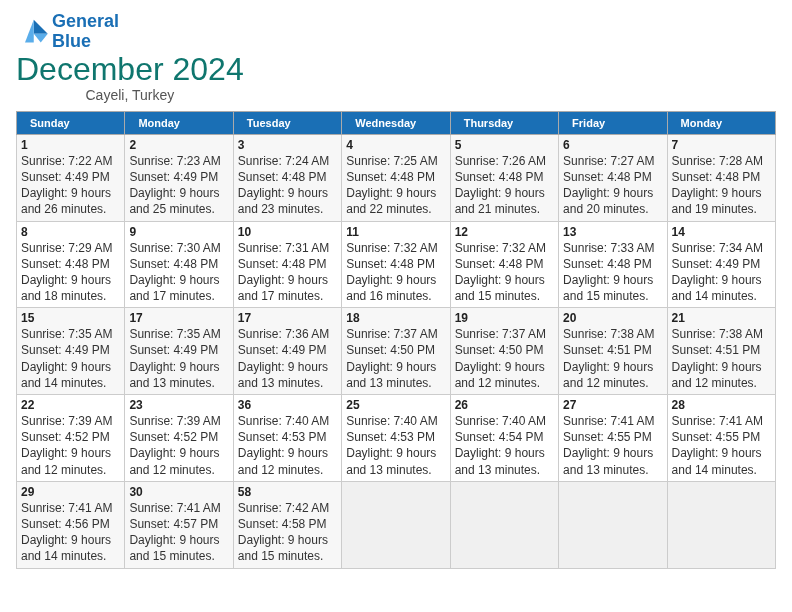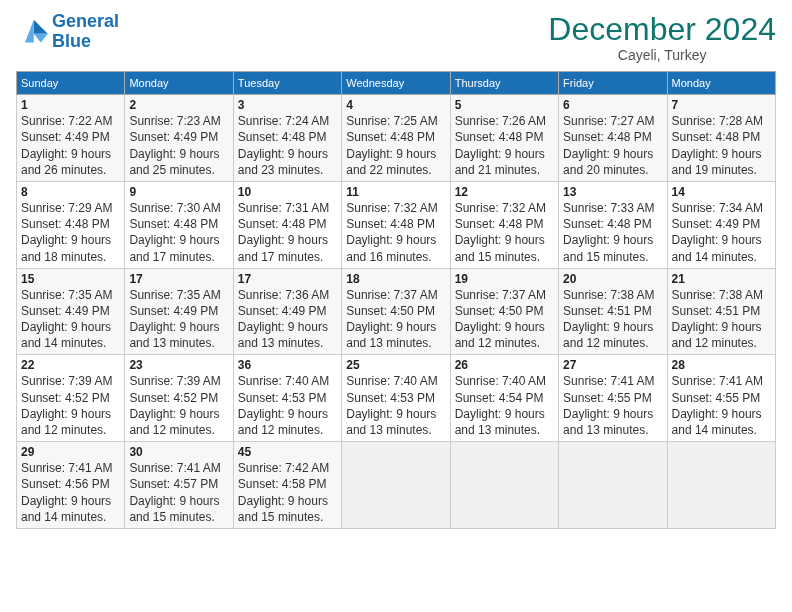--- a/index.html
+++ b/index.html
@@ -14,20 +14,21 @@
       width: 792px;
       height: 612px;
       background: #fff;
       padding: 12px 16px 8px 16px;
     }
     .header {
       display: flex;
       justify-content: space-between;
       align-items: flex-start;
       margin-bottom: 8px;
+      flex-direction: column;
     }
     .logo {
       display: flex;
       align-items: center;
       gap: 4px;
     }
     .logo-text {
       font-size: 18px;
       font-weight: bold;
       color: #333;
@@ -53,23 +54,23 @@
       text-align: center;
     }
     .calendar {
       width: 100%;
       border-collapse: collapse;
       font-size: 10px;
     }
     .calendar thead tr th {
       background: #1a6fb5;
       color: #fff;
-      padding: 5px 4px;
+      padding: 5px 13px;
       font-size: 11px;
-      font-weight: normal;
+      font-weight: bold;
       border: 1px solid #aaa;
       text-align: left;
     }
     .calendar tbody tr td {
       border: 1px solid #ccc;
       padding: 3px 4px;
       vertical-align: top;
       width: calc(100% / 7);
       min-height: 68px;
       background: #fff;
@@ -254,21 +255,21 @@
         <tr>
           <td>
             <span class="day-number">29</span>
             <div class="day-info">Sunrise: 7:41 AM<br>Sunset: 4:56 PM<br>Daylight: 9 hours<br>and 14 minutes.</div>
           </td>
           <td>
             <span class="day-number">30</span>
             <div class="day-info">Sunrise: 7:41 AM<br>Sunset: 4:57 PM<br>Daylight: 9 hours<br>and 15 minutes.</div>
           </td>
           <td>
-            <span class="day-number">45</span>
+            <span class="day-number">58</span>
             <div class="day-info">Sunrise: 7:42 AM<br>Sunset: 4:58 PM<br>Daylight: 9 hours<br>and 15 minutes.</div>
           </td>
           <td class="empty-cell"></td>
           <td class="empty-cell"></td>
           <td class="empty-cell"></td>
           <td class="empty-cell"></td>
         </tr>
       </tbody>
   </table>
 </div>

